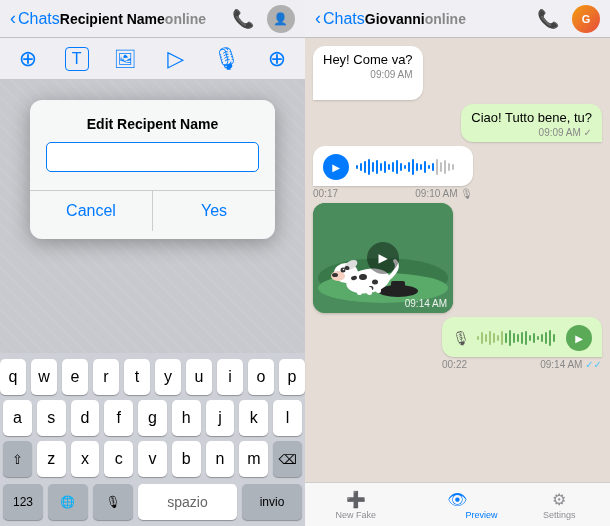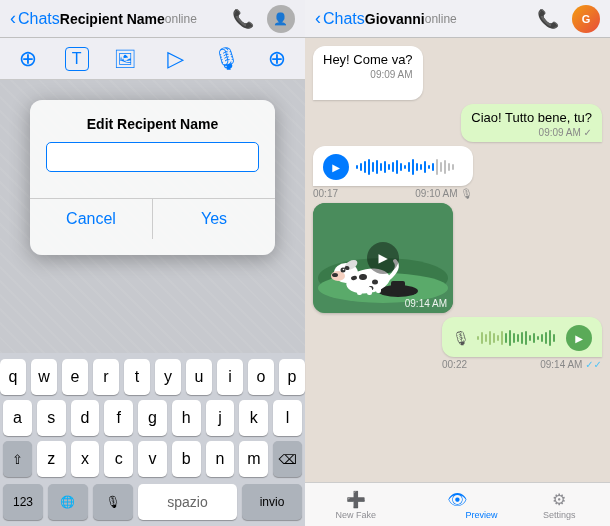--- a/index.html
+++ b/index.html
@@ -52,22 +52,23 @@
       align-items: center;
     }
 
     .header-name {
       font-size: 14px;
       font-weight: 600;
       color: #000;
     }
 
     .header-status {
-      font-size: 12px;
+      font-size: 14px;
       color: #888;
+      font-weight: bold;
     }
 
     .header-icons {
       display: flex;
       gap: 12px;
       align-items: center;
     }
 
     .header-icon-phone {
       color: #007aff;
@@ -148,21 +149,21 @@
       padding: 4px 8px;
       font-size: 14px;
       background: white;
       outline: none;
       margin-bottom: 10px;
     }
 
     .edit-dialog-buttons {
       display: flex;
       border-top: 1px solid #ccc;
-      margin: 16px -16px;
+      margin: 8px -16px;
     }
 
     .edit-dialog-btn {
       flex: 1;
       height: 40px;
       display: flex;
       align-items: center;
       justify-content: center;
       font-size: 16px;
       color: #007aff;

